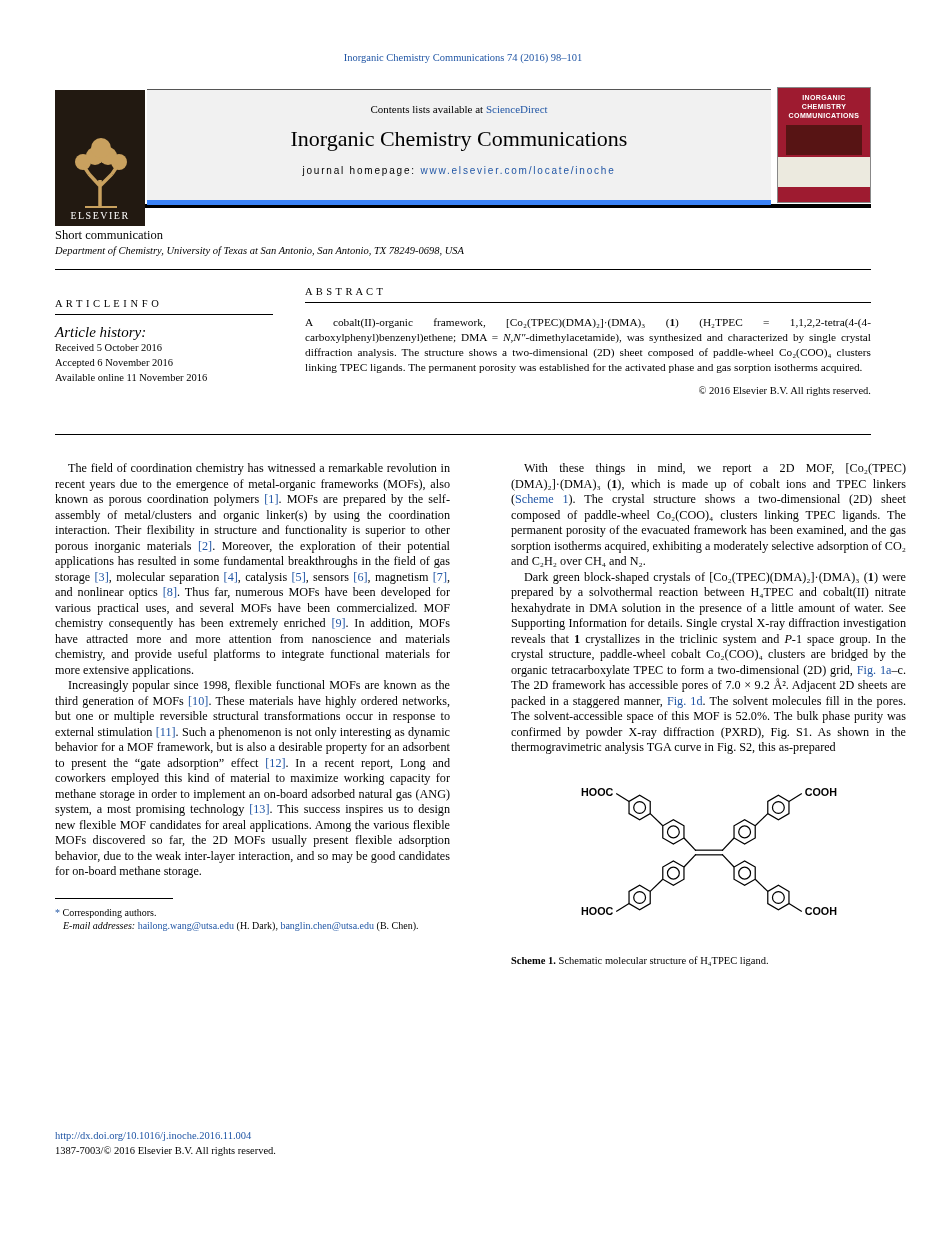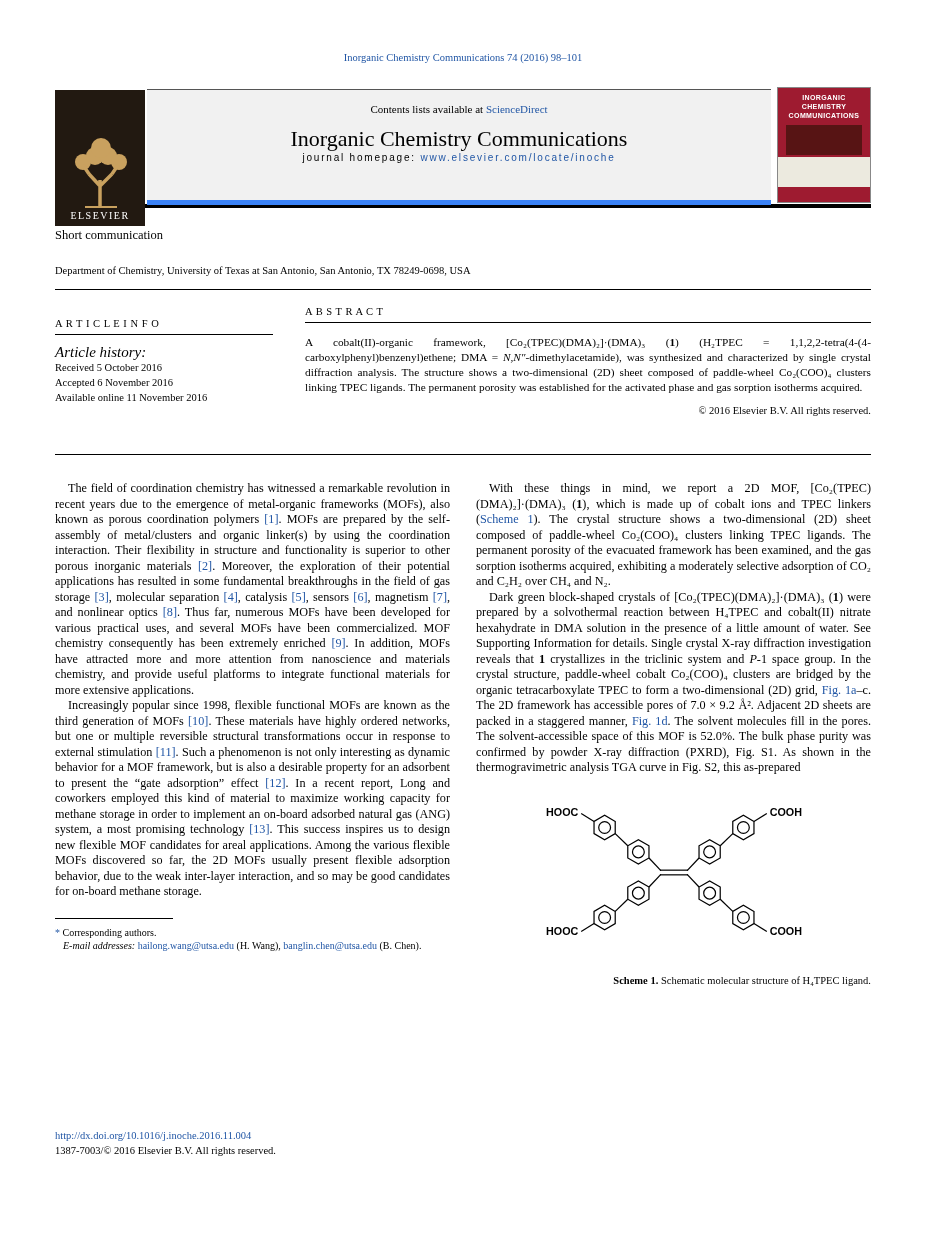--- a/index.html
+++ b/index.html
@@ -13,63 +13,63 @@
   .top-citation{margin-top:52px;text-align:center;font-size:10.5px;color:#2156a5;}
 
   .header-band{position:relative;margin-top:26px;height:110px;}
   .elsevier-block{position:absolute;left:0;top:1px;width:90px;height:136px;background:#221911;
       display:flex;flex-direction:column;align-items:center;justify-content:flex-end;}
   .elsevier-text{color:#fff;font-size:10px;letter-spacing:1.5px;margin-bottom:5px;}
   .header-center{position:absolute;left:92px;right:100px;top:0;height:110px;background:#f1f1f1;
       border-top:1px solid #555;border-bottom:5px solid #3b82f6;text-align:center;}
   .contents-line{margin-top:13px;font-size:11px;}
   .journal-title{margin-top:11px;font-size:22px;}
-  .homepage-line{font-size:10px;font-family:"Liberation Sans",sans-serif;letter-spacing:1.8px;}
+  .homepage-line{margin-top:13px;font-size:10px;font-family:"Liberation Sans",sans-serif;letter-spacing:1.8px;}
   .cover-block{position:absolute;right:0;top:-2px;width:92px;height:114px;border:1px solid #888;
       background:#fff;overflow:hidden;}
   .cover-top{background:#9e1b30;color:#fff;height:64px;padding-top:5px;text-align:center;
       font-family:"Liberation Sans",sans-serif;font-size:7px;font-weight:bold;letter-spacing:.4px;line-height:9px;}
   .cover-img{height:30px;background:#571414;margin:5px 8px 0;}
   .cover-mid{height:30px;background:#eceadf;}
   .cover-bottom{height:20px;background:#9e1b30;}
 
   .thick-rule{margin-top:5px;height:4px;background:#000;}
 
   .article-type{margin-top:20px;font-size:12.5px;}
   .title-row{position:relative;margin-top:12px;}
   .article-title{font-size:22.5px;line-height:28px;width:680px;}
   .crossmark{position:absolute;right:2px;top:4px;width:86px;text-align:center;}
   .crossmark-label{font-size:10px;font-family:"Liberation Sans",sans-serif;fill:#444;}
 
   .authors{margin-top:17px;font-size:15px;}
-  .affiliation{margin-top:22px;font-size:10.5px;}
+  .affiliation{margin-top:2px;font-size:10.5px;font-style:italic;}
 
   .info-abstract{margin-top:13px;border-top:1px solid #000;border-bottom:1px solid #000;
       display:flex;padding:16px 0 38px;align-items:center;}
   .col-info{width:218px;margin-right:32px;flex-shrink:0;}
   .col-abstract{flex:1;}
   .section-heading{font-size:10.5px;letter-spacing:.5px;padding-bottom:5px;border-bottom:1px solid #000;}
   .history-label{margin-top:10px;font-style:italic;font-size:15px;line-height:15px;}
   .history-item{font-size:10.5px;line-height:15px;}
   .abstract-text{margin-top:12px;font-size:11.3px;line-height:15px;text-align:justify;}
   .abstract-copyright{margin-top:10px;font-size:10.5px;text-align:right;}
 
   .body-cols{display:flex;margin-top:26px;}
   .col-left{width:395px;margin-right:26px;flex-shrink:0;}
-  .col-right{width:395px;flex-shrink:0;}
+  .col-right{width:395px;flex-shrink:0;margin-left:35px;}
   .body-para{font-size:12.2px;line-height:15.5px;text-align:justify;text-indent:13px;}
 
   .footnote{margin-top:18px;}
   .footnote-rule{width:118px;border-top:1px solid #000;margin-bottom:7px;}
   .footnote-line{font-size:10px;line-height:13.5px;}
   .footnote-line.email{padding-left:8px;}
 
   .scheme-figure{margin-top:12px;text-align:center;}
   .scheme-label{font-family:"Liberation Sans",sans-serif;font-weight:bold;font-size:11.5px;fill:#000;}
-  .scheme-caption{margin-top:14px;font-size:10.5px;text-align:right;}
+  .scheme-caption{margin-top:14px;font-size:10.5px;text-align:left;}
 
   .footer{position:absolute;left:55px;top:1128px;font-size:10.5px;line-height:15px;}
 </style>
 </head>
 <body>
 
 <div class="content">
 
   <div class="top-citation">Inorganic Chemistry Communications 74 (2016) 98–101</div>
 
@@ -129,21 +129,21 @@
     </div>
   </div>
 
   <div class="body-cols">
     <div class="col-left">
       <div class="body-para"><span>The field of coordination chemistry has witnessed a remarkable revolution in recent years due to the emergence of metal-organic frameworks (MOFs), also known as porous coordination polymers </span><span class="link">[1]</span><span>. MOFs are prepared by the self-assembly of metal/clusters and organic linker(s) by using the coordination interaction. Their flexibility in structure and functionality is superior to other porous inorganic materials </span><span class="link">[2]</span><span>. Moreover, the exploration of their potential applications has resulted in some fundamental breakthroughs in the field of gas storage </span><span class="link">[3]</span><span>, molecular separation </span><span class="link">[4]</span><span>, catalysis </span><span class="link">[5]</span><span>, sensors </span><span class="link">[6]</span><span>, magnetism </span><span class="link">[7]</span><span>, and nonlinear optics </span><span class="link">[8]</span><span>. Thus far, numerous MOFs have been developed for various practical uses, and several MOFs have been commercialized. MOF chemistry consequently has been extremely enriched </span><span class="link">[9]</span><span>. In addition, MOFs have attracted more and more attention from nanoscience and materials chemistry, and provide useful platforms to integrate functional materials for more extensive applications.</span></div>
       <div class="body-para"><span>Increasingly popular since 1998, flexible functional MOFs are known as the third generation of MOFs </span><span class="link">[10]</span><span>. These materials have highly ordered networks, but one or multiple reversible structural transformations occur in response to external stimulation </span><span class="link">[11]</span><span>. Such a phenomenon is not only interesting as dynamic behavior for a MOF framework, but is also a desirable property for an adsorbent to present the “gate adsorption” effect </span><span class="link">[12]</span><span>. In a recent report, Long and coworkers employed this kind of material to maximize working capacity for methane storage in order to implement an on-board adsorbed natural gas (ANG) system, a most promising technology </span><span class="link">[13]</span><span>. This success inspires us to design new flexible MOF candidates for areal applications. Among the various flexible MOFs discovered so far, the 2D MOFs usually present flexible adsorption behavior, due to the weak inter-layer interaction, and so may be good candidates for on-board methane storage.</span></div>
       <div class="footnote">
         <div class="footnote-rule"></div>
         <div class="footnote-line"><span class="link">*</span><span>  Corresponding authors.</span></div>
-        <div class="footnote-line email"><i>E-mail addresses: </i><span class="link">hailong.wang@utsa.edu</span><span> (H. Wang), </span><span class="link">banglin.chen@utsa.edu</span><span> (B. Chen).</span></div>
+        <div class="footnote-line email"><i>E-mail addresses: </i><span class="link">hailong.wang@utsa.edu</span><span> (H. Dark), </span><span class="link">banglin.chen@utsa.edu</span><span> (B. Chen).</span></div>
       </div>
     </div>
 
     <div class="col-right">
       <div class="body-para"><span>With these things in mind, we report a 2D MOF, [Co₂(TPEC)(DMA)₂]·(DMA)₃ (</span><b>1</b><span>), which is made up of cobalt ions and TPEC linkers (</span><span class="link">Scheme 1</span><span>). The crystal structure shows a two-dimensional (2D) sheet composed of paddle-wheel Co₂(COO)₄ clusters linking TPEC ligands. The permanent porosity of the evacuated framework has been examined, and the gas sorption isotherms acquired, exhibiting a moderately selective adsorption of CO₂ and C₂H₂ over CH₄ and N₂.</span></div>
       <div class="body-para"><span>Dark green block-shaped crystals of [Co₂(TPEC)(DMA)₂]·(DMA)₃ (</span><b>1</b><span>) were prepared by a solvothermal reaction between H₄TPEC and cobalt(II) nitrate hexahydrate in DMA solution in the presence of a little amount of water. See Supporting Information for details. Single crystal X-ray diffraction investigation reveals that </span><b>1</b><span> crystallizes in the triclinic system and </span><i>P</i><span>-1 space group. In the crystal structure, paddle-wheel cobalt Co₂(COO)₄ clusters are bridged by the organic tetracarboxylate TPEC to form a two-dimensional (2D) grid, </span><span class="link">Fig. 1a</span><span>–c. The 2D framework has accessible pores of 7.0 × 9.2 Å². Adjacent 2D sheets are packed in a staggered manner, </span><span class="link">Fig. 1d</span><span>. The solvent molecules fill in the pores. The solvent-accessible space of this MOF is 52.0%. The bulk phase purity was confirmed by powder X-ray diffraction (PXRD), Fig. S1. As shown in the thermogravimetric analysis TGA curve in Fig. S2, this as-prepared</span></div>
 
       <div class="scheme-figure">
         <svg width="300" height="169" viewBox="0 0 320 180">
           <g stroke="#000" stroke-width="1.3" fill="none">

